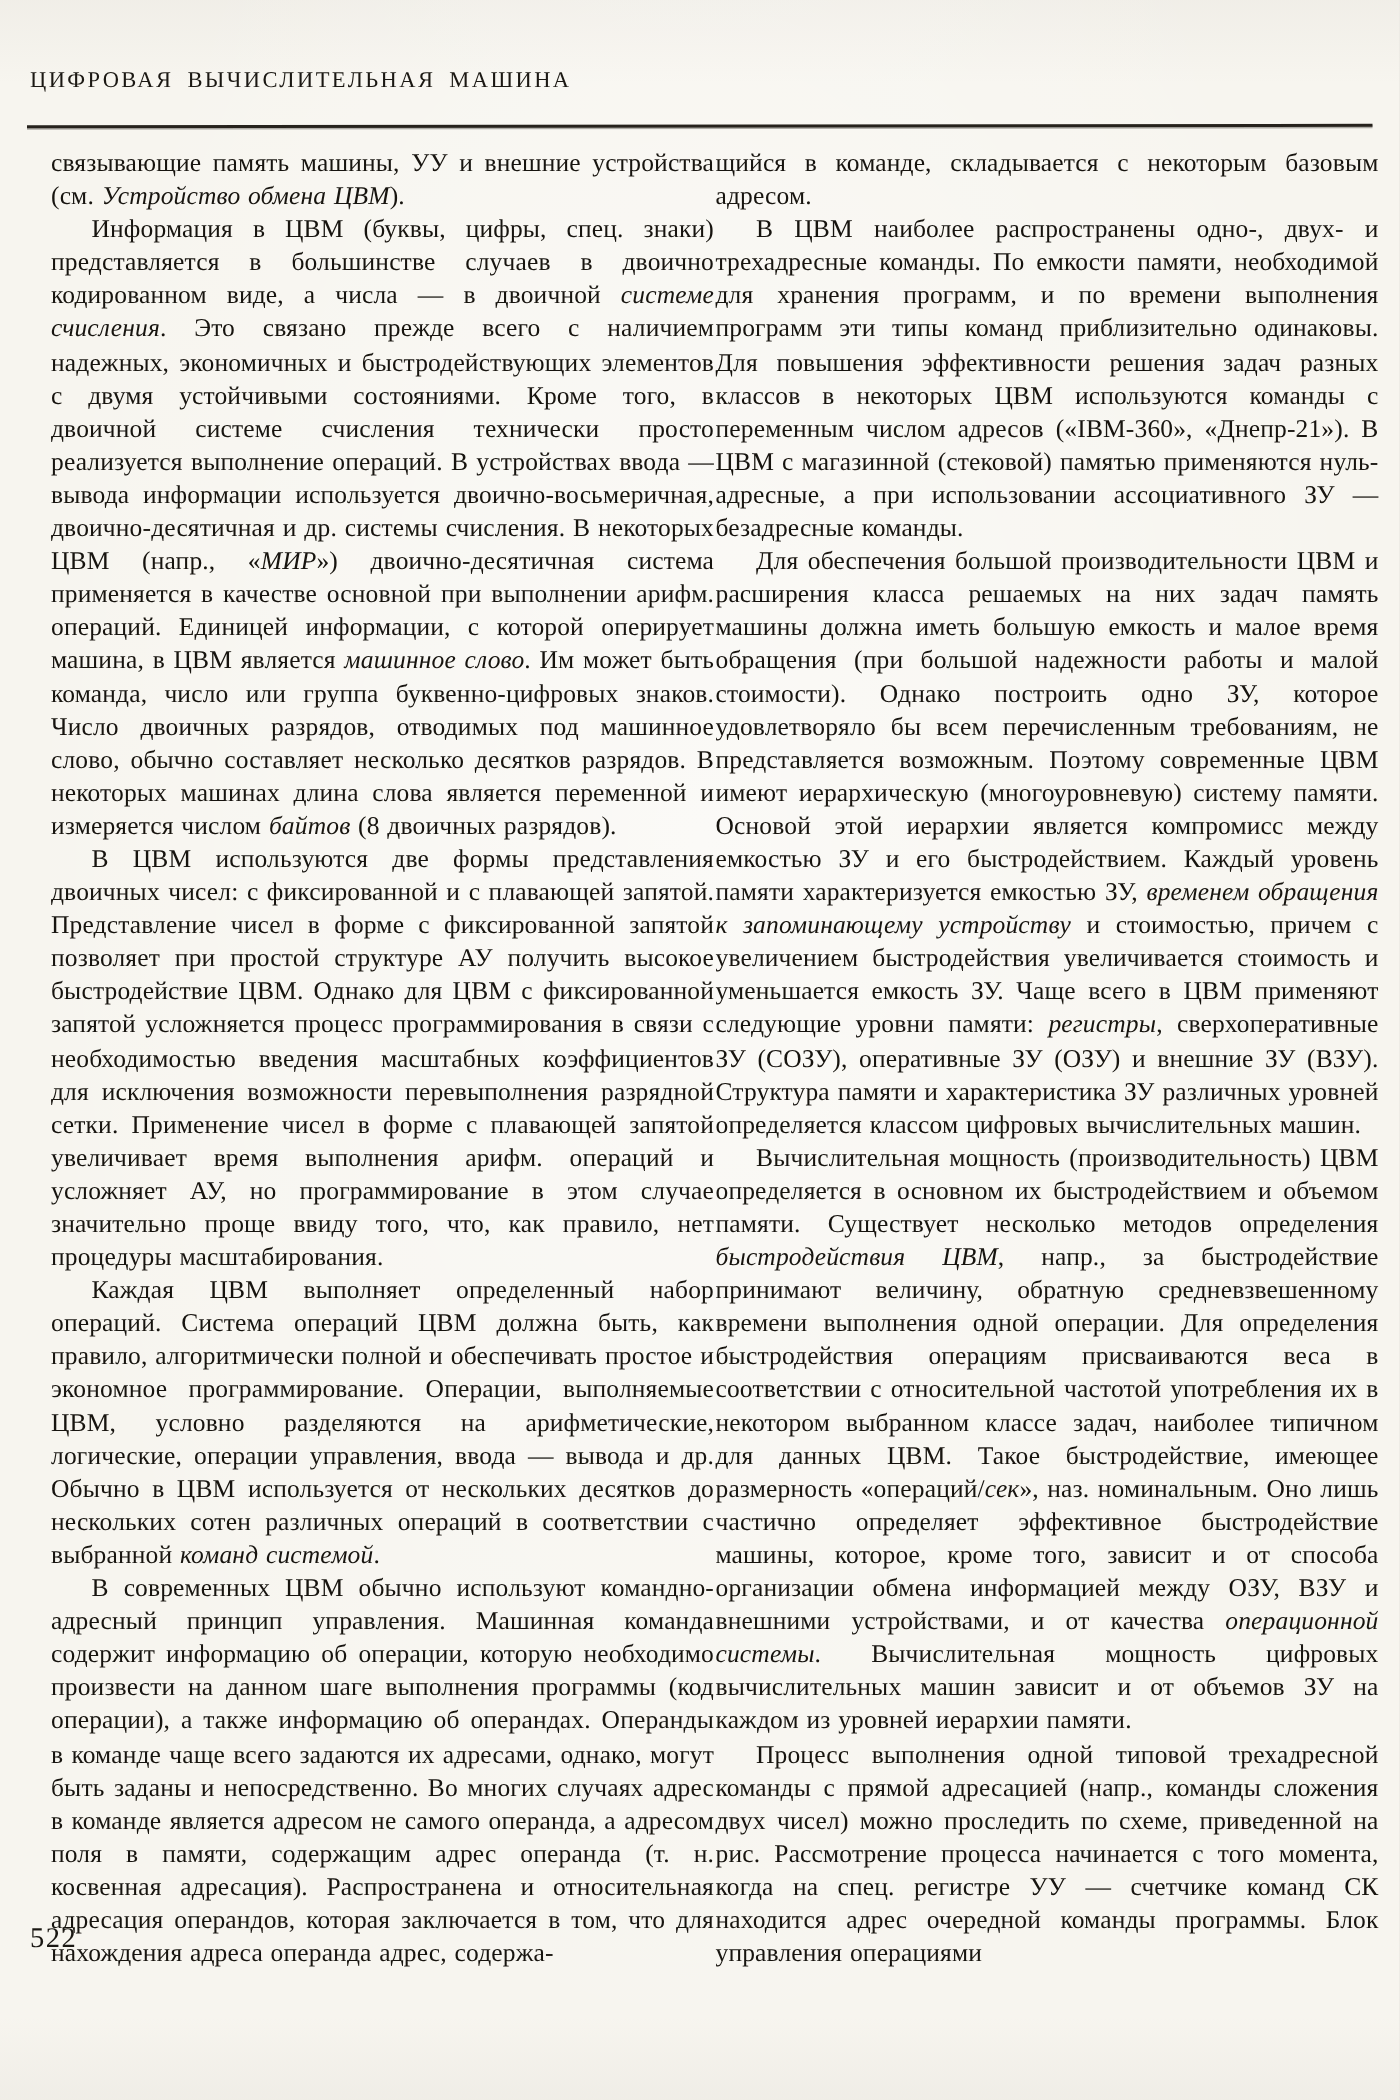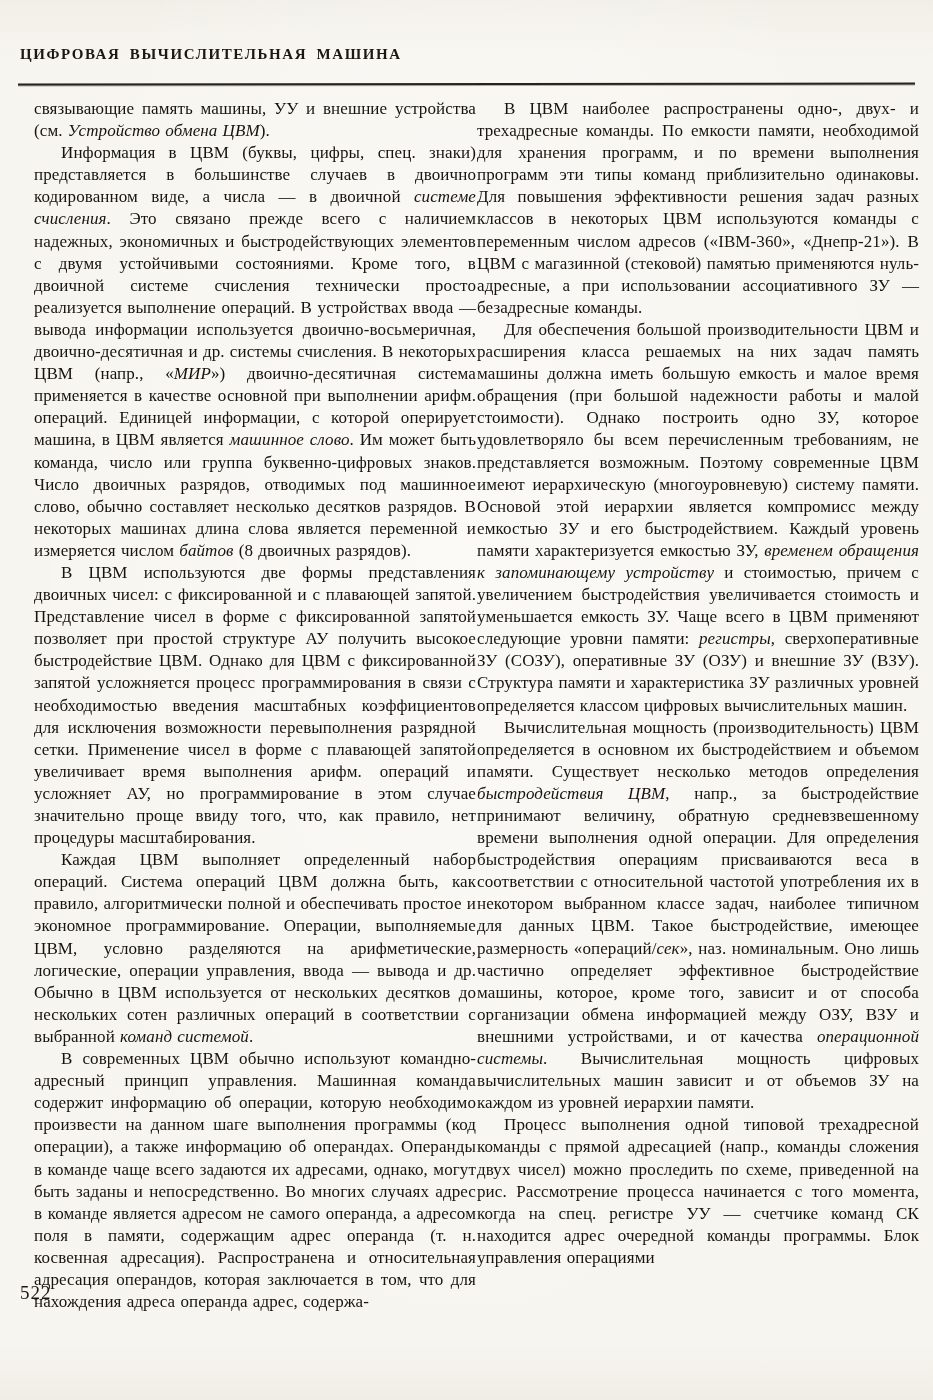--- a/index.html
+++ b/index.html
@@ -17,21 +17,21 @@
       linear-gradient(180deg, rgba(120,110,95,0.05) 0%, rgba(0,0,0,0) 4%, rgba(0,0,0,0) 96%, rgba(120,110,95,0.06) 100%);
     color: #17140f;
     font-family: "Liberation Serif", "DejaVu Serif", serif;
     overflow: hidden;
   }
   .running-head {
     position: absolute;
     left: 20px;
     top: 46px;
     font-size: 15px;
-    font-weight: bold;
+    font-weight: normal;
     letter-spacing: 1.6px;
     word-spacing: 4px;
     color: #1b1813;
   }
   .head-rule {
     position: absolute;
     left: 18px;
     top: 83px;
     width: 897px;
     height: 2px;
@@ -76,20 +76,21 @@
 
   <div class="column column-left">
       <p class="noindent"><span>связывающие память машины, УУ и внешние устройства (см. </span><span class="it">Устройство обмена ЦВМ</span><span>).</span></p>
       <p><span>Информация в ЦВМ (буквы, цифры, спец. знаки) представляется в большинстве случаев в двоично кодированном виде, а числа — в двоичной </span><span class="it">системе счисления</span><span>. Это связано прежде всего с наличием надежных, экономичных и быстродействующих элементов с двумя устойчивыми состояниями. Кроме того, в двоичной системе счисления технически просто реализуется выполнение операций. В устройствах ввода — вывода информации используется двоично-восьмеричная, двоично-десятичная и др. системы счисления. В некоторых ЦВМ (напр., «</span><span class="it">МИР</span><span>») двоично-десятичная система применяется в качестве основной при выполнении арифм. операций. Единицей информации, с которой оперирует машина, в ЦВМ является </span><span class="it">машинное слово</span><span>. Им может быть команда, число или группа буквенно-цифровых знаков. Число двоичных разрядов, отводимых под машинное слово, обычно составляет несколько десятков разрядов. В некоторых машинах длина слова является переменной и измеряется числом </span><span class="it">байтов</span><span> (8 двоичных разрядов).</span></p>
       <p><span>В ЦВМ используются две формы представления двоичных чисел: с фиксированной и с плавающей запятой. Представление чисел в форме с фиксированной запятой позволяет при простой структуре АУ получить высокое быстродействие ЦВМ. Однако для ЦВМ с фиксированной запятой усложняется процесс программирования в связи с необходимостью введения масштабных коэффициентов для исключения возможности перевыполнения разрядной сетки. Применение чисел в форме с плавающей запятой увеличивает время выполнения арифм. операций и усложняет АУ, но программирование в этом случае значительно проще ввиду того, что, как правило, нет процедуры масштабирования.</span></p>
       <p><span>Каждая ЦВМ выполняет определенный набор операций. Система операций ЦВМ должна быть, как правило, алгоритмически полной и обеспечивать простое и экономное программирование. Операции, выполняемые ЦВМ, условно разделяются на арифметические, логические, операции управления, ввода — вывода и др. Обычно в ЦВМ используется от нескольких десятков до нескольких сотен различных операций в соответствии с выбранной </span><span class="it">команд системой</span><span>.</span></p>
       <p><span>В современных ЦВМ обычно используют командно-адресный принцип управления. Машинная команда содержит информацию об операции, которую необходимо произвести на данном шаге выполнения программы (код операции), а также информацию об операндах. Операнды в команде чаще всего задаются их адресами, однако, могут быть заданы и непосредственно. Во многих случаях адрес в команде является адресом не самого операнда, а адресом поля в памяти, содержащим адрес операнда (т. н. косвенная адресация). Распространена и относительная адресация операндов, которая заключается в том, что для нахождения адреса операнда адрес, содержа-</span></p>
     </div>
 
   <div class="column column-right">
+      <p class="noindent"><span>щийся в команде, складывается с некоторым базовым адресом.</span></p>
       <p><span>В ЦВМ наиболее распространены одно-, двух- и трехадресные команды. По емкости памяти, необходимой для хранения программ, и по времени выполнения программ эти типы команд приблизительно одинаковы. Для повышения эффективности решения задач разных классов в некоторых ЦВМ используются команды с переменным числом адресов («IBM-360», «Днепр-21»). В ЦВМ с магазинной (стековой) памятью применяются нуль-адресные, а при использовании ассоциативного ЗУ — безадресные команды.</span></p>
       <p><span>Для обеспечения большой производительности ЦВМ и расширения класса решаемых на них задач память машины должна иметь большую емкость и малое время обращения (при большой надежности работы и малой стоимости). Однако построить одно ЗУ, которое удовлетворяло бы всем перечисленным требованиям, не представляется возможным. Поэтому современные ЦВМ имеют иерархическую (многоуровневую) систему памяти. Основой этой иерархии является компромисс между емкостью ЗУ и его быстродействием. Каждый уровень памяти характеризуется емкостью ЗУ, </span><span class="it">временем обращения к запоминающему устройству</span><span> и стоимостью, причем с увеличением быстродействия увеличивается стоимость и уменьшается емкость ЗУ. Чаще всего в ЦВМ применяют следующие уровни памяти: </span><span class="it">регистры</span><span>, сверхоперативные ЗУ (СОЗУ), оперативные ЗУ (ОЗУ) и внешние ЗУ (ВЗУ). Структура памяти и характеристика ЗУ различных уровней определяется классом цифровых вычислительных машин.</span></p>
       <p><span>Вычислительная мощность (производительность) ЦВМ определяется в основном их быстродействием и объемом памяти. Существует несколько методов определения </span><span class="it">быстродействия ЦВМ</span><span>, напр., за быстродействие принимают величину, обратную средневзвешенному времени выполнения одной операции. Для определения быстродействия операциям присваиваются веса в соответствии с относительной частотой употребления их в некотором выбранном классе задач, наиболее типичном для данных ЦВМ. Такое быстродействие, имеющее размерность «операций/</span><span class="it">сек</span><span>», наз. номинальным. Оно лишь частично определяет эффективное быстродействие машины, которое, кроме того, зависит и от способа организации обмена информацией между ОЗУ, ВЗУ и внешними устройствами, и от качества </span><span class="it">операционной системы</span><span>. Вычислительная мощность цифровых вычислительных машин зависит и от объемов ЗУ на каждом из уровней иерархии памяти.</span></p>
       <p><span>Процесс выполнения одной типовой трехадресной команды с прямой адресацией (напр., команды сложения двух чисел) можно проследить по схеме, приведенной на рис. Рассмотрение процесса начинается с того момента, когда на спец. регистре УУ — счетчике команд СК находится адрес очередной команды программы. Блок управления операциями</span></p>
     </div>
 
   <div class="page-number">522</div>
 </div>
 
 </body></html>

